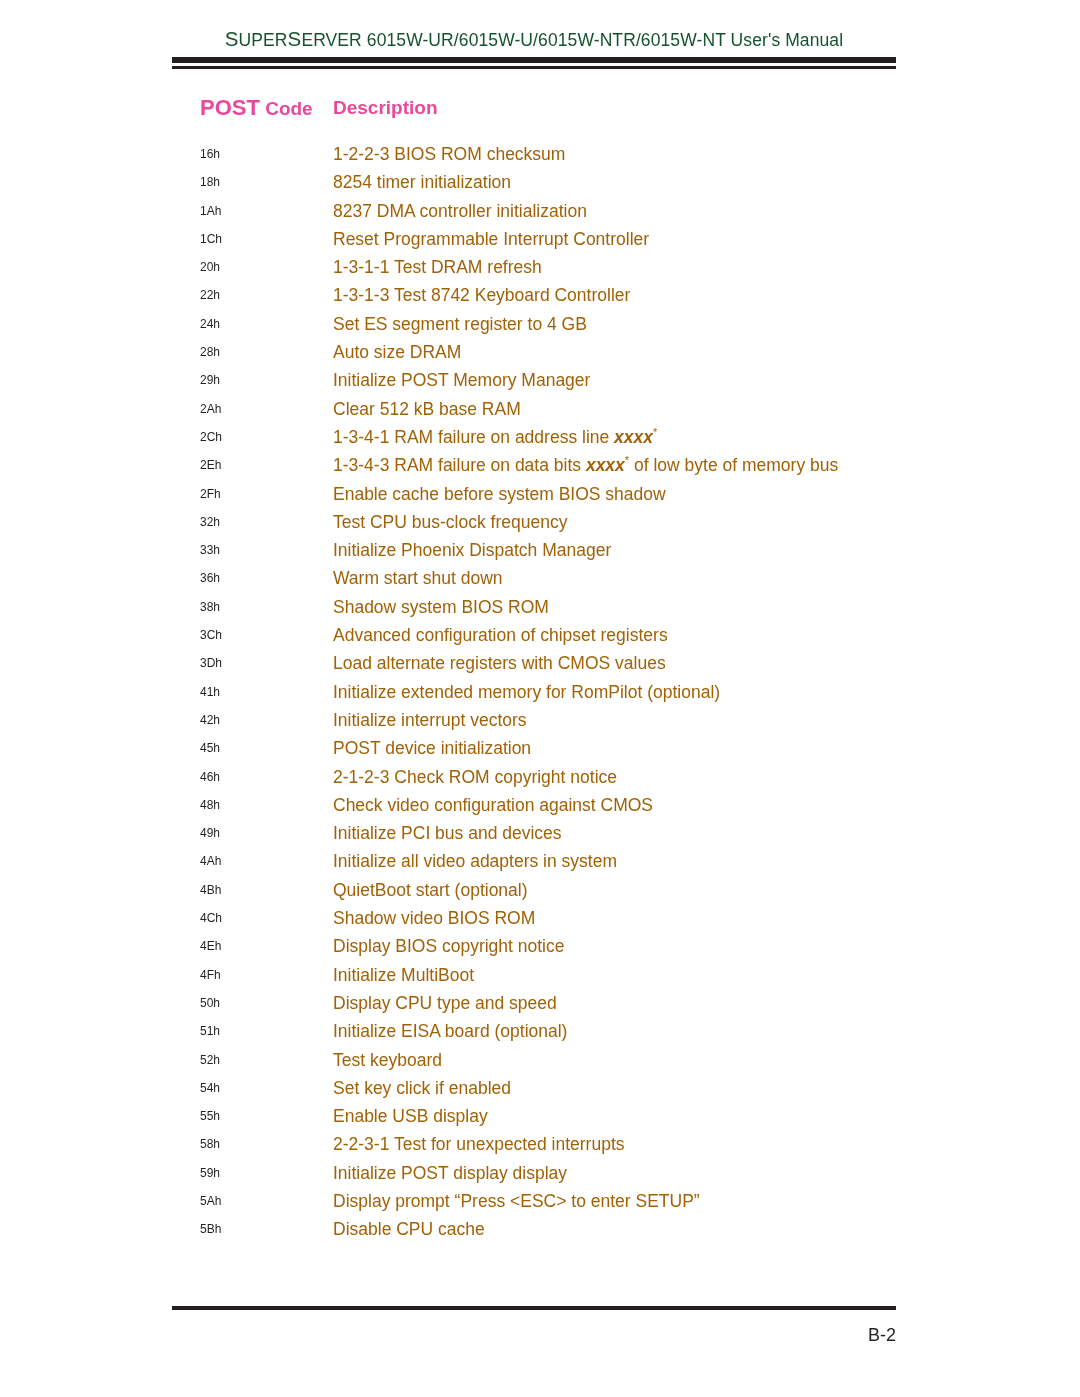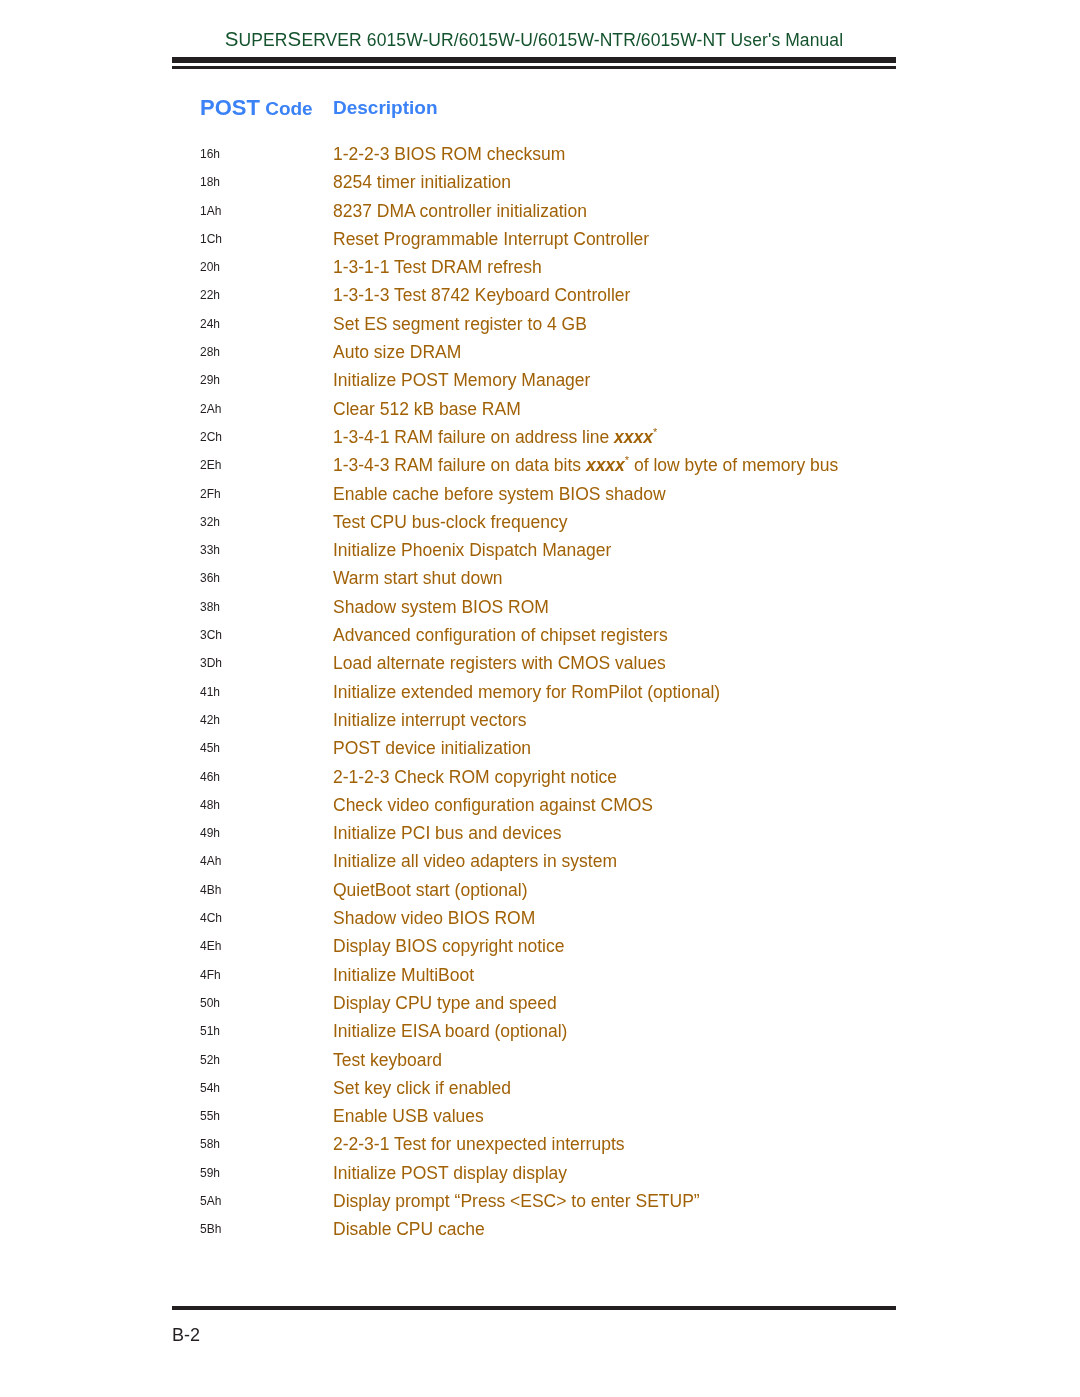--- a/index.html
+++ b/index.html
@@ -63,21 +63,21 @@
   }
   .thead {
     position: relative;
     height: 34px;
   }
   .th {
     position: absolute;
     font-weight: bold;
     font-size: 19px;
     line-height: 24px;
-    color: #3b82f6;
+    color: #ec4899;
     white-space: nowrap;
   }
   .th-code { left: 200px; }
   .th-code .cap { font-size: 22px; }
   .th-desc { left: 333px; }
 
   .rows {
     position: relative;
     margin-top: 13px;
   }
@@ -119,21 +119,21 @@
     top: 1306px;
     width: 724px;
     height: 4px;
     background: #231f20;
   }
   .page-number {
     position: absolute;
     left: 172px;
     top: 1323px;
     width: 724px;
-    text-align: left;
+    text-align: right;
     font-size: 18px;
     line-height: 24px;
     color: #231f20;
   }
 </style>
 </head>
 <body>
 
 <div class="page">
 
@@ -281,21 +281,21 @@
         <div class="row">
           <div class="cell-code">52h</div>
           <div class="cell-desc">Test keyboard</div>
         </div>
         <div class="row">
           <div class="cell-code">54h</div>
           <div class="cell-desc">Set key click if enabled</div>
         </div>
         <div class="row">
           <div class="cell-code">55h</div>
-          <div class="cell-desc">Enable USB values</div>
+          <div class="cell-desc">Enable USB display</div>
         </div>
         <div class="row">
           <div class="cell-code">58h</div>
           <div class="cell-desc">2-2-3-1 Test for unexpected interrupts</div>
         </div>
         <div class="row">
           <div class="cell-code">59h</div>
           <div class="cell-desc">Initialize POST display display</div>
         </div>
         <div class="row">

